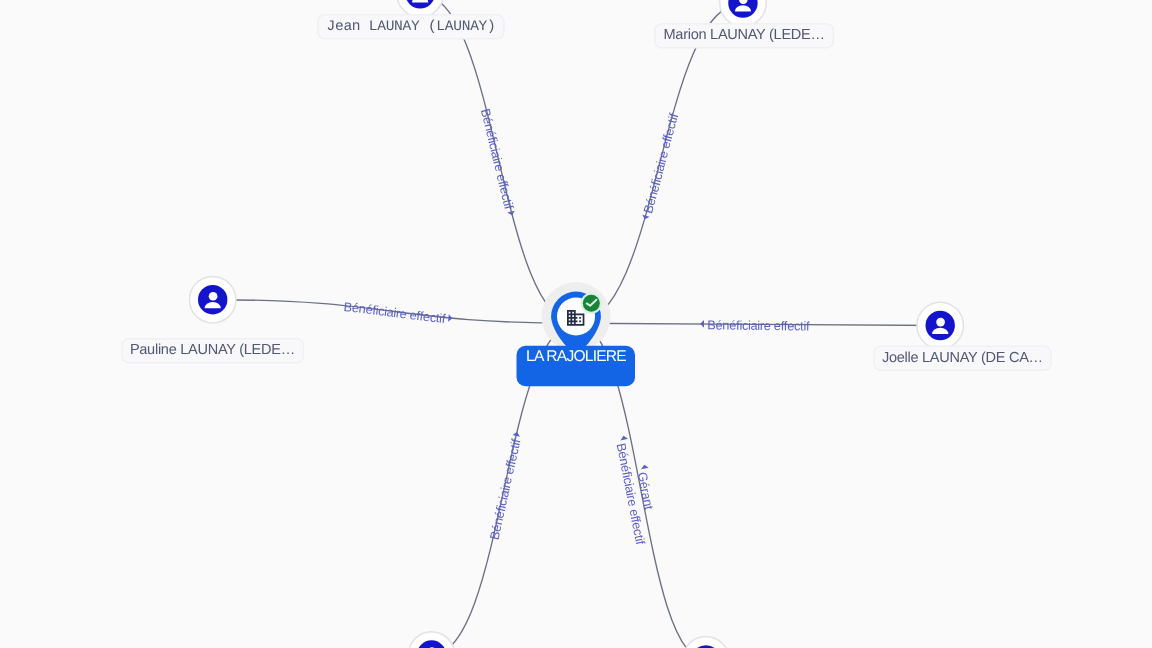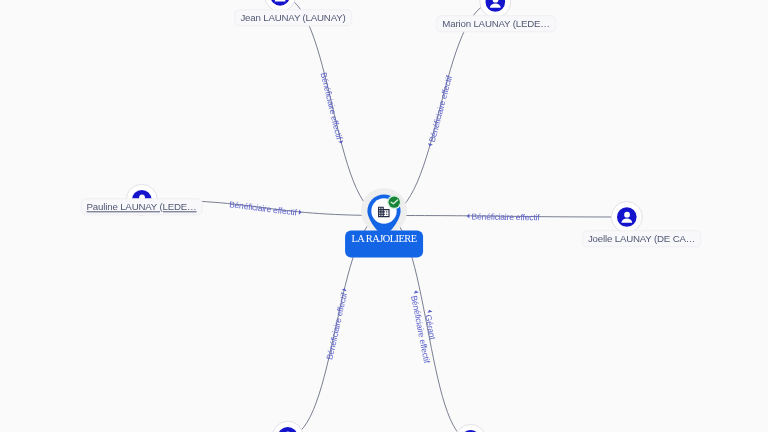--- a/index.html
+++ b/index.html
@@ -12,21 +12,21 @@
   .edge-label{font-family:"Liberation Sans",sans-serif;font-size:8.5px;fill:#5a5fc9;letter-spacing:-0.17px;}
   .edge-arrow{font-size:7.1px;letter-spacing:0;}
   #layer-node-labels{position:absolute;left:0;top:0;width:768px;height:432px;pointer-events:none;}
   .node-label{-webkit-font-smoothing:antialiased;position:absolute;transform:translate(-50%,-50%);
               background:#f8f8fa;border:1px solid #f0f0f3;border-radius:5px;
               padding:0 5.2px;height:15.4px;line-height:15.4px;white-space:nowrap;
               font-family:"Liberation Sans",sans-serif;font-size:9.7px;color:#515873;
               letter-spacing:-0.18px;box-sizing:content-box;}
   .center-label{-webkit-font-smoothing:antialiased;position:absolute;transform:translate(-50%,-50%);
               background:#1464e6;border-radius:6px;padding:0 6.4px;height:27px;line-height:15px;
-              white-space:nowrap;font-family:Liberation Serif, serif;font-size:10.4px;
+              white-space:nowrap;font-family:Liberation Sans, sans-serif;font-size:10.4px;
               color:#fff;letter-spacing:-0.52px;box-sizing:content-box;}
 </style>
 </head>
 <body>
 
 <div id="stage">
   <svg id="graph" viewBox="0 0 768 432">
     <defs id="defs">
         <path id="e-pauline-path" d="M141.8,199.8 C263.0,199.8 263.0,215.5 384.3,215.5" class="edge-path" stroke="#6b7183"></path>
         <path id="e-jean-path" d="M280.1,-4.1 C332.2,-4.1 332.2,215.5 384.3,215.5" class="edge-path" stroke="#6b7183"></path>
@@ -118,19 +118,19 @@
           </g>
           <g transform="translate(10.2,-8.8)">
             <circle cx="0" cy="0" r="7.1" fill="#d9f0df"></circle>
             <circle cx="0" cy="0" r="5.65" fill="#17843a"></circle>
             <path d="M -3.1 0.1 L -0.8 1.6 L 3.4 -2.3" fill="none" stroke="#d8f0de" stroke-width="1.35" stroke-linecap="round" stroke-linejoin="round"></path>
           </g>
         </g>
       </g>
   </svg>
   <div id="layer-node-labels">
-      <div class="node-label" style="left: 293px; top: 18.1px;"><span>Jean LAUNAY (LAUNAY)</span></div>
+      <div class="node-label" style="left: 274px; top: 18.1px; font-family: Liberation Mono, monospace;"><span>Jean LAUNAY (LAUNAY)</span></div>
       <div class="node-label" style="left: 496.1px; top: 24px;"><span>Marion LAUNAY (LEDE…</span></div>
-      <div class="node-label" style="left: 141.6px; top: 207px; text-decoration: underline;"><span>Pauline LAUNAY (LEDE…</span></div>
+      <div class="node-label" style="left: 141.6px; top: 234px;"><span>Pauline LAUNAY (LEDE…</span></div>
       <div class="node-label" style="left: 626.6px; top: 238.8px; margin-left: 15px;"><span>Joelle LAUNAY (DE CA…</span></div>
       <div class="center-label" style="left: 384px; top: 243.5px;"><span>LA RAJOLIERE</span></div>
     </div>
 </div>
 
 </body></html>

